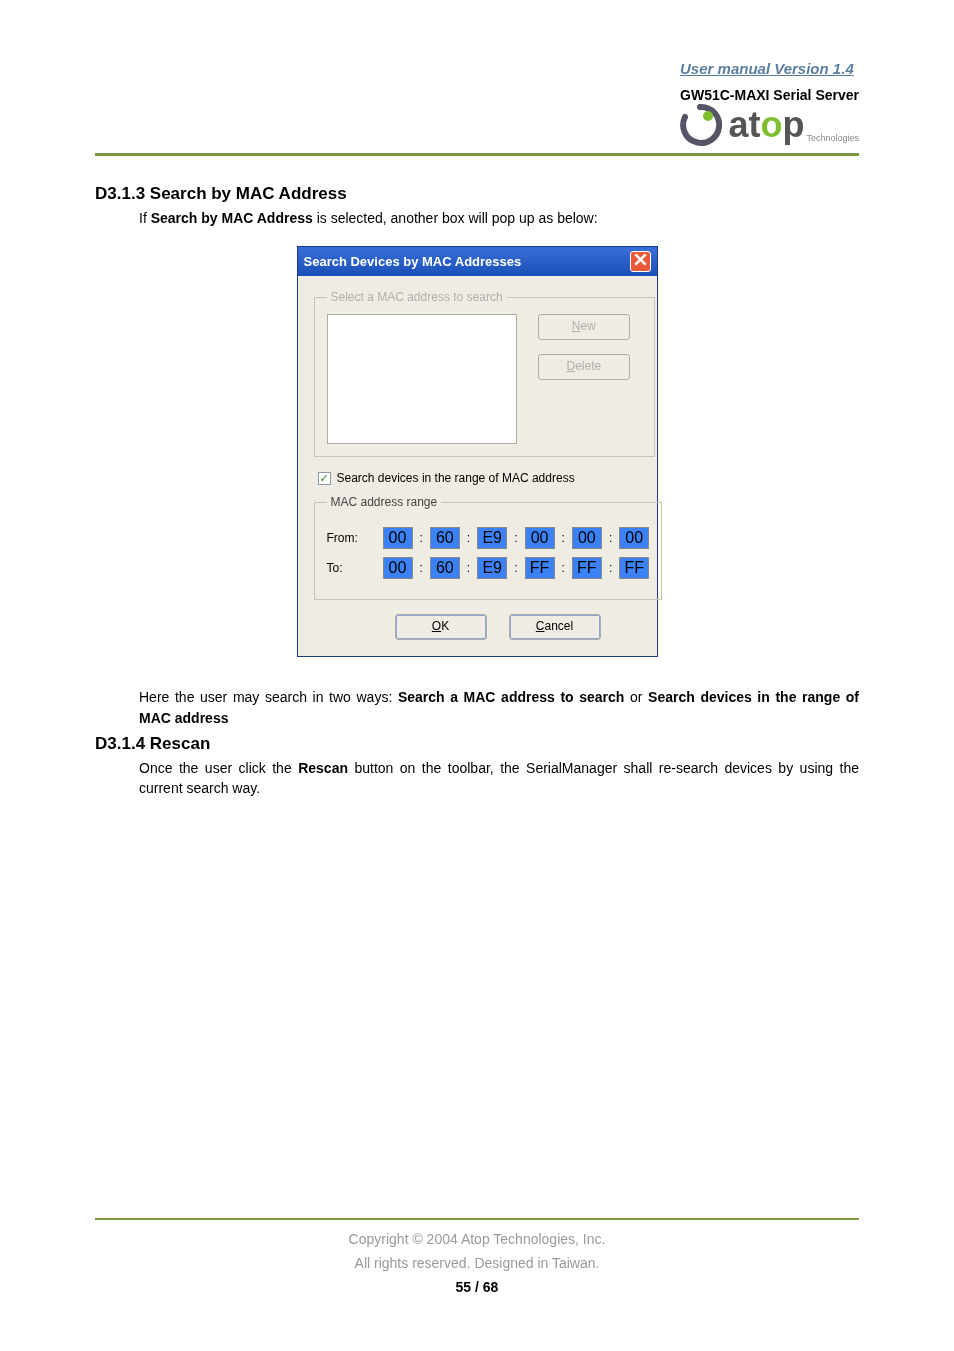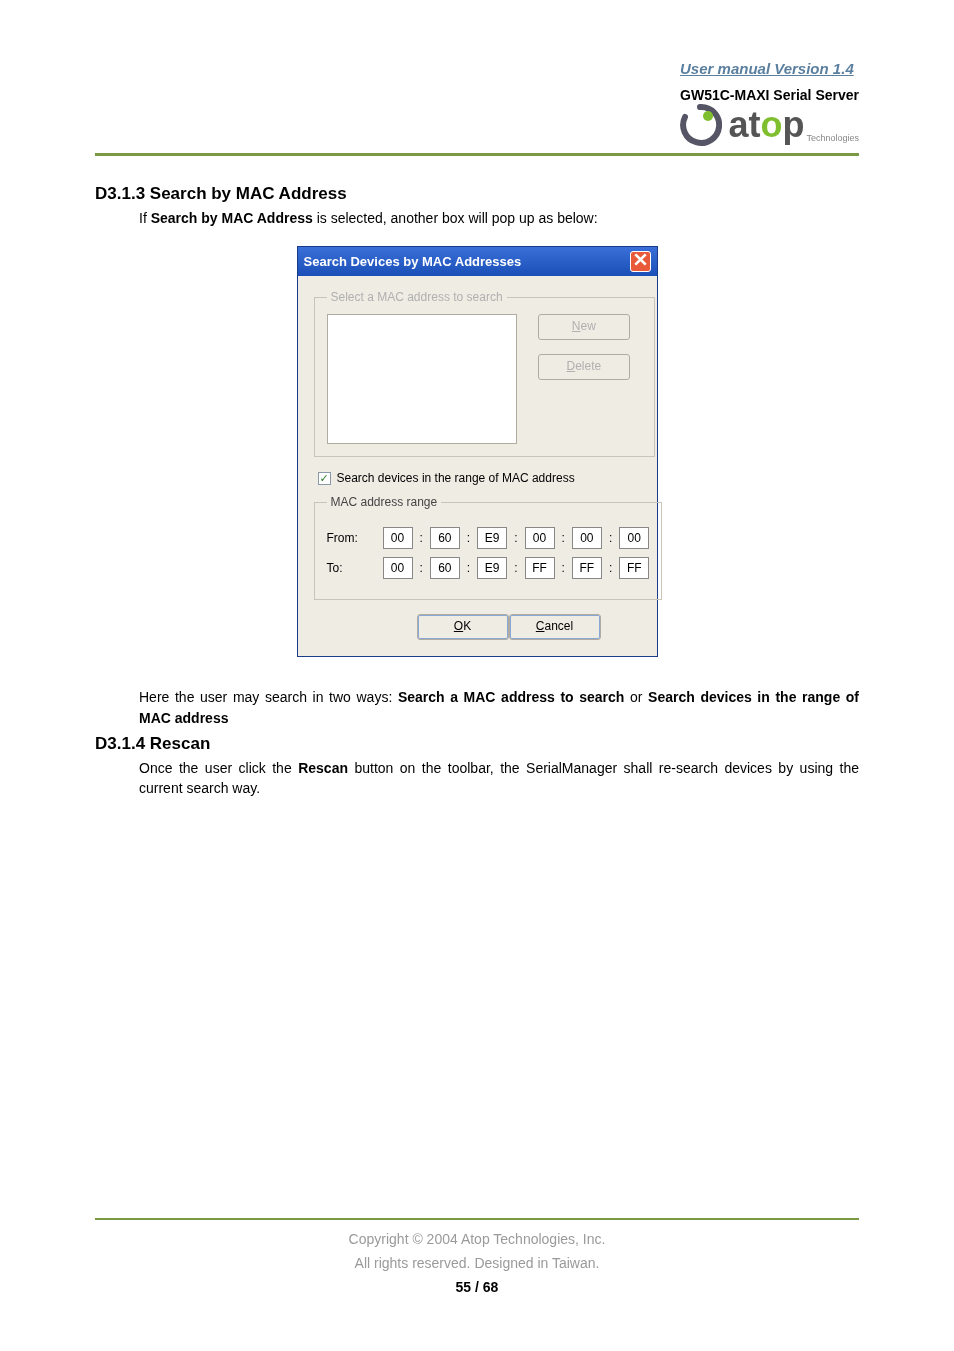--- a/index.html
+++ b/index.html
@@ -179,30 +179,30 @@
     display: flex;
     align-items: center;
     gap: 6px;
     margin: 8px 0;
   }
   .mac-row .lbl { width: 50px; }
   .mac-octet {
     width: 30px;
     height: 22px;
     border: 1px solid #888;
-    background: #ffffff;
+    background: #3b82f6;
     text-align: center;
-    font-size: 12px;
+    font-size: 16px;
     font-family: Tahoma, Arial, sans-serif;
   }
   .mac-row .colon { padding: 0 1px; }
   .dlg-footer {
     display: flex;
     justify-content: flex-end;
-    gap: 0;
+    gap: 22px;
     margin-right: 54px;
   }
   .dlg-footer .win-btn {
     display: inline-block;
     margin-bottom: 0;
   }
   .hr-bottom {
     border: none;
     border-top: 2px solid #7a9944;
     margin-top: 420px;

